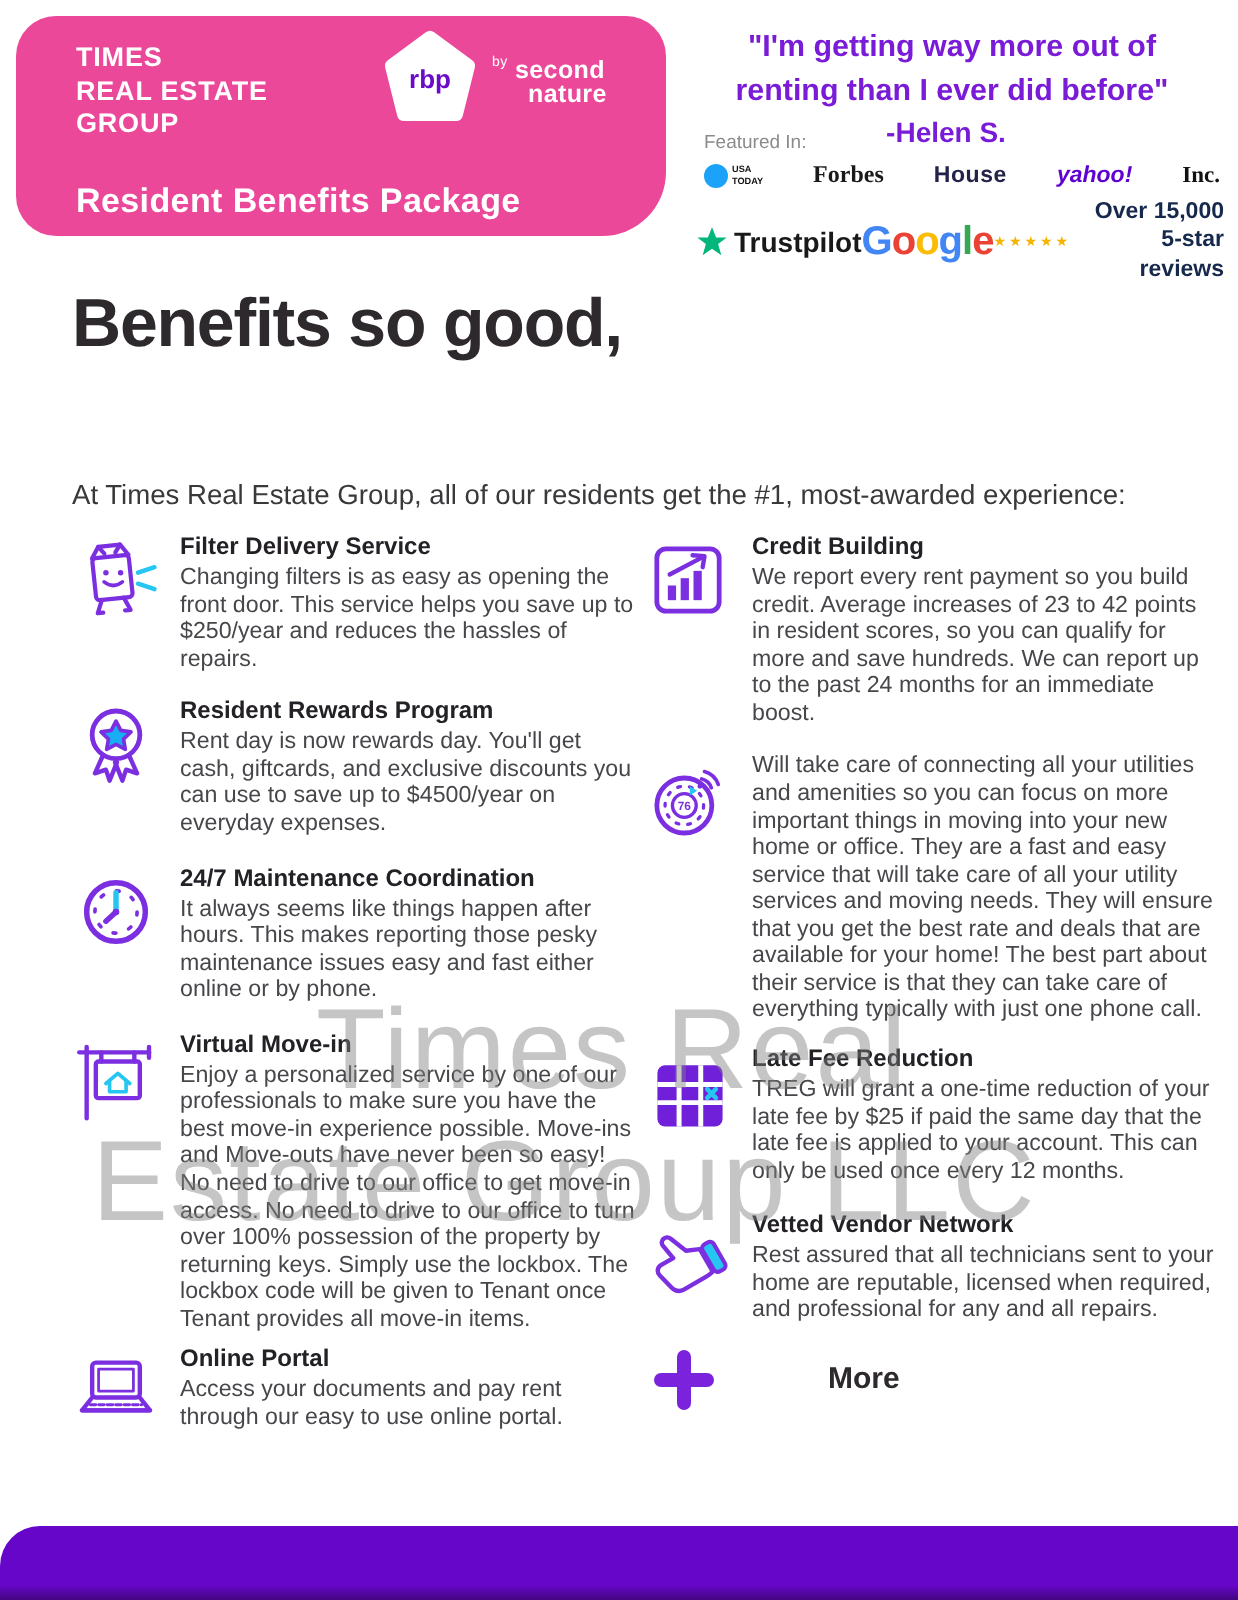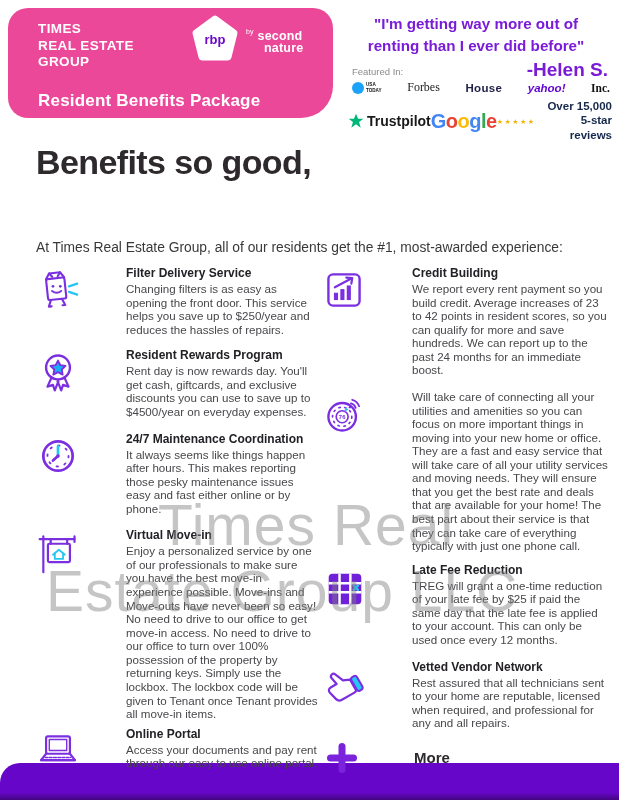--- a/index.html
+++ b/index.html
@@ -15,30 +15,30 @@
   .second-nature{position:absolute;left:238px;top:21px;color:#fff;font-weight:bold;
         font-size:12.5px;line-height:.92;letter-spacing:.2px;}
   .second-nature .by{font-size:7px;font-weight:normal;vertical-align:6px;}
   .second-nature .l2{display:block;margin-left:18px;}
   .package-title{position:absolute;left:30px;top:83px;color:#fff;font-weight:bold;
         font-size:17px;letter-spacing:.2px;}
 
   
   .quote{position:absolute;left:338px;top:13px;width:276px;color:#7a1bd8;
         font-weight:bold;font-size:15.2px;line-height:1.42;text-align:center;}
-  .quote .attr{text-align:right;font-size:19px;margin-top:1px;padding-right:6px;}
+  .quote .attr{font-size:14px;margin-top:1px;padding-right:6px;}
 
   
   .featured-label{position:absolute;left:352px;top:66px;font-size:9.5px;color:#8b8b8b;}
   .logos-row{position:absolute;left:352px;top:80px;width:258px;display:flex;
         justify-content:space-between;align-items:center;}
   .usa{display:flex;align-items:center;gap:2px;}
   .usa .dot{width:12px;height:12px;border-radius:50%;background:#1ca3f9;}
   .usa .txt{font-size:4.6px;font-weight:bold;color:#111;line-height:1.1;}
-  .forbes{font-family:"Liberation Serif",serif;font-weight:normal;font-size:12px;color:#1a1a1a;}
+  .forbes{font-family:"Liberation Serif",serif;font-weight:bold;font-size:12px;color:#1a1a1a;}
   .house{font-weight:bold;font-size:11.5px;color:#22224a;letter-spacing:.3px;}
   .yahoo{font-weight:bold;font-style:italic;font-size:11.5px;color:#5f01d1;}
   .inc{font-family:"Liberation Serif",serif;font-weight:bold;font-size:11.5px;color:#111;}
   .social-row{position:absolute;left:348px;top:99px;width:264px;display:flex;
         justify-content:space-between;align-items:center;}
   .trustpilot{display:flex;align-items:center;gap:3px;font-size:14px;font-weight:bold;color:#191919;}
   .google{display:flex;align-items:center;line-height:1;}
   .google .word{font-size:20px;font-weight:bold;letter-spacing:-.5px;}
   .google .word span:nth-child(1){color:#4285f4;}
   .google .word span:nth-child(2){color:#ea4335;}
@@ -51,21 +51,21 @@
 
   
   .headline{position:absolute;left:36px;top:142px;font-size:34px;font-weight:bold;
         color:#2d292c;line-height:1.2;letter-spacing:-.6px;}
   .subhead{position:absolute;left:36px;top:240px;font-size:13.8px;color:#3a383b;}
 
   
   .cols{position:absolute;left:36px;top:266px;width:576px;display:flex;z-index:1;}
   .col-left{width:286px;}
   .col-right{width:290px;}
-  .item{display:flex;gap:36px;}
+  .item{display:flex;}
   .item .icn{flex:0 0 54px;padding-top:2px;}
   .item .txt{flex:1;padding-right:4px;}
   .item .title{font-size:12px;font-weight:bold;color:#232126;margin-bottom:2px;}
   .item .body{font-size:11.6px;line-height:1.17;color:#48464a;}
   .mb-a{margin-bottom:12px;} .mb-b{margin-bottom:13px;} .mb-c{margin-bottom:10px;} .mb-d{margin-bottom:6px;}
   .more-row{display:flex;align-items:center;margin-top:6px;gap:36px;}
   .more-row .icn{flex:0 0 54px;padding-left:2px;}
   .more-label{font-size:15px;font-weight:bold;color:#2d292c;}
 
   

